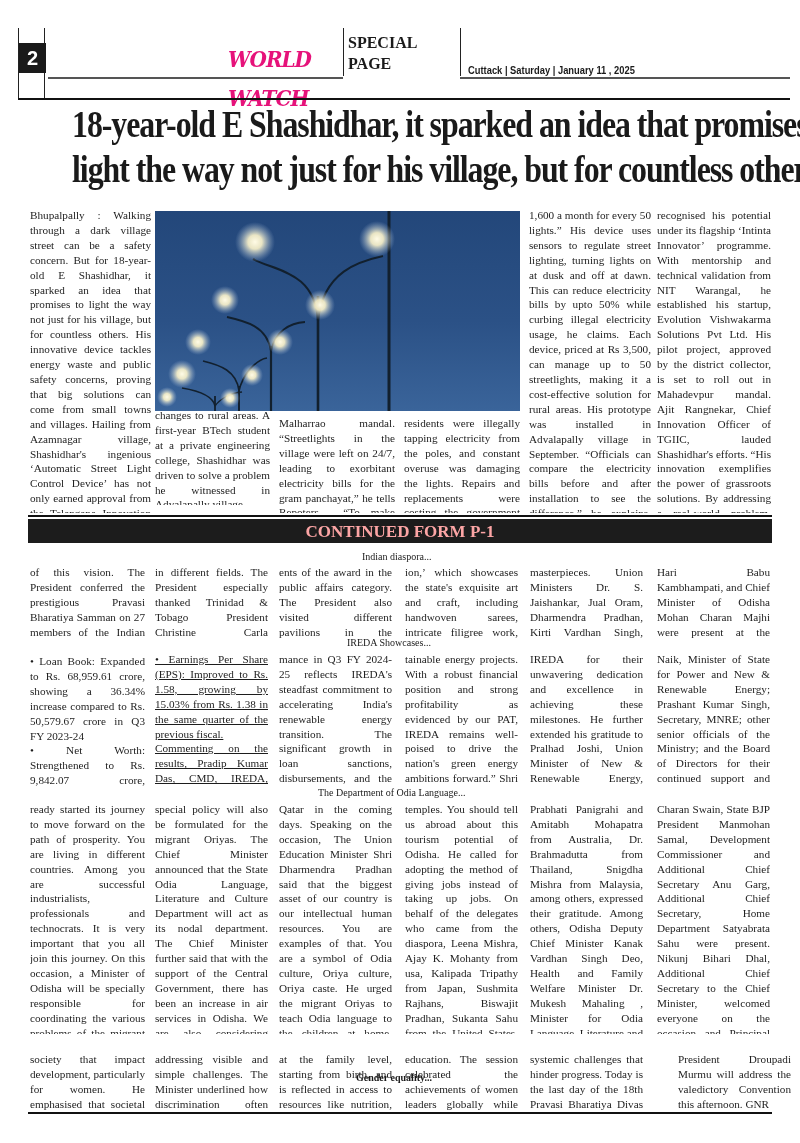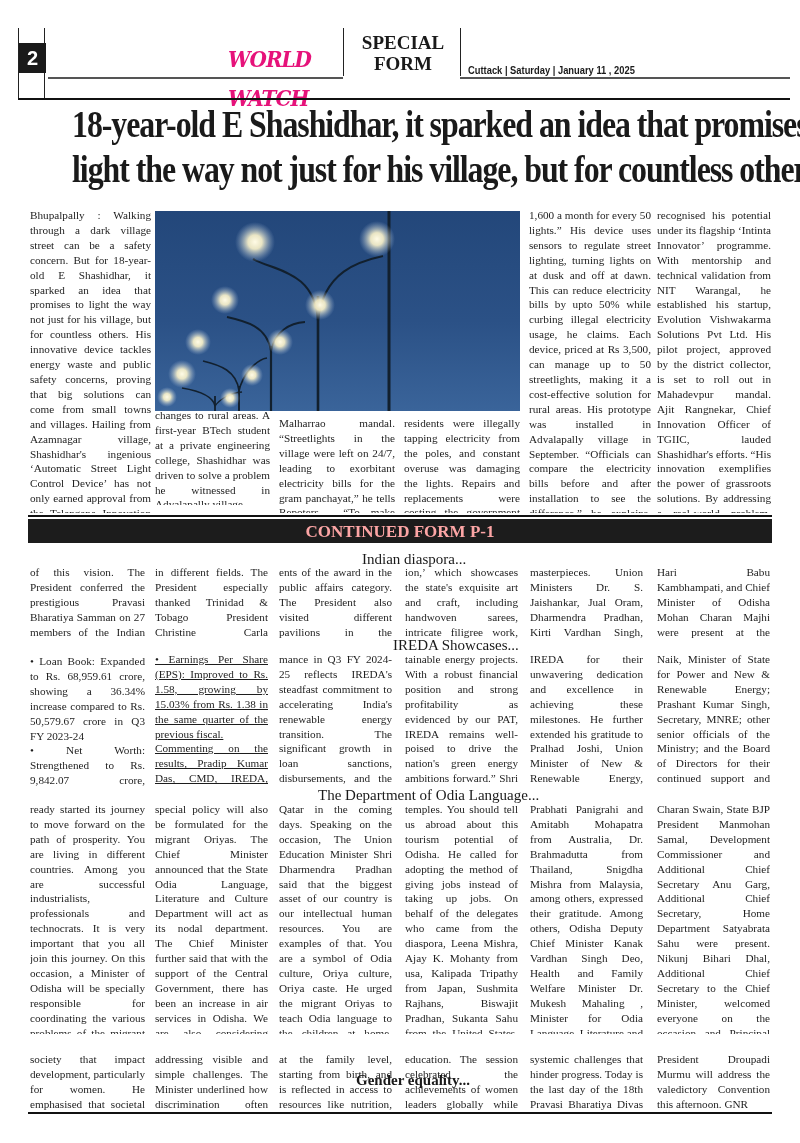--- a/index.html
+++ b/index.html
@@ -5,56 +5,56 @@
   * { box-sizing: border-box; margin: 0; padding: 0; }
   html, body { width: 800px; height: 1143px; background: #fff; overflow: hidden; }
   body { position: relative; font-family: "Liberation Serif", "DejaVu Serif", serif; color: #1a1a1a; }
 
   
   .masthead { position: absolute; left: 18px; top: 28px; width: 772px; height: 72px; }
   .page-num-col { position: absolute; left: 0; top: 0; width: 27px; height: 72px; border-left: 1px solid #222; border-right: 1px solid #222; }
   .page-num { position: absolute; left: 0; top: 15px; width: 27px; height: 30px; background: #1a1a1a; color: #fff; font-family: "Liberation Sans", sans-serif; font-weight: bold; font-size: 20px; text-align: center; line-height: 30px; }
   .logo { position: absolute; left: 210px; top: 14px; width: 115px; height: 34px; color: #e6127a; font-family: "DejaVu Serif", serif; font-style: italic; font-weight: bold; font-size: 20px; letter-spacing: -1px; line-height: 34px; transform: scaleY(1.15); }
   .vline1 { position: absolute; left: 325px; top: 0; width: 1px; height: 48px; background: #222; }
-  .special { position: absolute; left: 330px; top: 4px; width: 110px; text-align: center; font-family: "Liberation Serif", serif; font-weight: bold; font-size: 19px; line-height: 21px; }
+  .special { position: absolute; left: 330px; top: 4px; width: 110px; text-align: left; font-family: "Liberation Serif", serif; font-weight: bold; font-size: 16px; line-height: 21px; }
   .vline2 { position: absolute; left: 442px; top: 0; width: 1px; height: 48px; background: #222; }
   .dateline { position: absolute; left: 450px; top: 36px; font-family: "Liberation Sans", sans-serif; font-size: 11px; font-weight: bold; transform: scaleX(0.85); transform-origin: left; white-space: nowrap; }
   .rule-mid-left { position: absolute; left: 30px; top: 49px; width: 295px; height: 2px; background: #555; }
   .rule-mid-right { position: absolute; left: 442px; top: 49px; width: 330px; height: 2px; background: #555; }
   .follow { position: absolute; left: 0; right: 0; top: 53px; text-align: center; font-size: 10.5px; white-space: nowrap; }
   .follow .fb { display: inline-block; width: 12px; height: 12px; background: #222; color: #fff; font-family: "Liberation Sans", sans-serif; font-weight: bold; font-size: 10px; line-height: 13px; text-align: center; vertical-align: -2px; margin: 0 2px; }
   .rule-bottom { position: absolute; left: 0; top: 70px; width: 772px; height: 2px; background: #111; }
 
   
   .headline { position: absolute; left: 18px; top: 102px; width: 772px; text-align: center; font-family: "Liberation Serif", serif; font-weight: bold; font-size: 37px; line-height: 45px; letter-spacing: -1.2px; transform: scaleX(0.86); transform-origin: center top; white-space: nowrap; }
 
   
   .col { position: absolute; font-size: 11.2px; line-height: 14.9px; text-align: justify; color: #1d1d1d; hyphens: auto; overflow: hidden; }
 
   
   .photo { position: absolute; left: 155px; top: 211px; width: 365px; height: 200px; background: linear-gradient(180deg, #23477a 0%, #2b5186 55%, #3a649a 100%); overflow: hidden; }
 
   .section-rule { position: absolute; left: 28px; width: 744px; height: 2px; background: #111; }
   .continued-bar { position: absolute; left: 28px; top: 519px; width: 744px; height: 24px; background: #1c1c1c; color: #fca5a5; text-align: center; font-family: "Liberation Serif", serif; font-weight: bold; font-size: 17px; line-height: 25px; }
 
-  .subhead { position: absolute; font-size: 15px; white-space: nowrap; }
+  .subhead { position: absolute; font-size: 10px; white-space: nowrap; }
   .subhead.bold { font-weight: bold; margin-top: 35px; }
 </style>
 </head>
 <body>
 
 <div class="masthead">
   <div class="page-num-col">
     <div class="page-num">2</div>
   </div>
   <div class="logo">WORLD WATCH</div>
   <div class="vline1"></div>
   <div class="special">
     <div>SPECIAL</div>
-    <div>FORM</div>
+    <div>PAGE</div>
   </div>
   <div class="vline2"></div>
   <div class="dateline">Cuttack | Saturday | January 11  , 2025</div>
   <div class="rule-mid-left"></div>
   <div class="rule-mid-right"></div>
   <div class="rule-bottom"></div>
 </div>
 
 <h1 class="headline">
   <div>18-year-old E Shashidhar, it sparked an idea that promises to</div>
@@ -113,21 +113,21 @@
 <div class="continued-bar">CONTINUED FORM P-1</div>
 
 <div class="subhead" style="left:362px; top:551px;">Indian diaspora...</div>
 <div class="col" style="left:30px; top:565px; width:115px; height:75px;">of this vision. The President conferred the prestigious Pravasi Bharatiya Samman on 27 members of the Indian diaspora for their excellence</div>
 <div class="col" style="left:155px; top:565px; width:113px; height:75px;">in different fields. The President especially thanked Trinidad &amp; Tobago President Christine Carla Kangaloo, one of the recipi-</div>
 <div class="col" style="left:279px; top:565px; width:113px; height:75px;">ents of the award in the public affairs category. The President also visited different pavilions in the Conclave, including the ‘Odisha Pavil-</div>
 <div class="col" style="left:405px; top:565px; width:113px; height:75px;">ion,’ which showcases the state's exquisite art and craft, including handwoven sarees, intricate filigree work, and other traditional</div>
 <div class="col" style="left:530px; top:565px; width:113px; height:75px;">masterpieces. Union Ministers Dr. S. Jaishankar, Jual Oram, Dharmendra Pradhan, Kirti Vardhan Singh, Governor of Odisha</div>
 <div class="col" style="left:657px; top:565px; width:113px; height:75px;">Hari Babu Kambhampati, and Chief Minister of Odisha Mohan Charan Majhi were present at the valedictory function. GNR</div>
 
-<div class="subhead" style="left:347px; top:637px;margin-left:46px;">IREDA Showcases...</div>
+<div class="subhead" style="left:347px; top:637px;">IREDA Showcases...</div>
 <div class="col" style="left:30px; top:654px; width:115px; height:135px; white-space: pre-line;">• Loan Book: Expanded to Rs. 68,959.61 crore, showing a 36.34% increase compared to Rs. 50,579.67 crore in Q3 FY 2023-24
 • Net Worth: Strengthened to Rs. 9,842.07 crore, registering a 20.99% growth from Rs. 8,134.56 crore in Q3 FY 2023-24</div>
 <div class="col" style="left:155px; top:652px; width:113px; height:135px; white-space: pre-line; text-decoration: underline;">• Earnings Per Share (EPS): Improved to Rs. 1.58, growing by 15.03% from Rs. 1.38 in the same quarter of the previous fiscal.
 Commenting on the results, Pradip Kumar Das, CMD, IREDA, said, “Our outstanding perfor-</div>
 <div class="col" style="left:279px; top:652px; width:113px; height:135px;">mance in Q3 FY 2024-25 reflects IREDA's steadfast commitment to accelerating India's renewable energy transition. The significant growth in loan sanctions, disbursements, and the expansion of our loan book highlight our pivotal role in financing sus-</div>
 <div class="col" style="left:405px; top:652px; width:113px; height:135px;">tainable energy projects. With a robust financial position and strong profitability as evidenced by our PAT, IREDA remains well-poised to drive the nation's green energy ambitions forward.” Shri Das also expressed his appreciation for Team</div>
 <div class="col" style="left:530px; top:652px; width:113px; height:135px;">IREDA for their unwavering dedication and excellence in achieving these milestones. He further extended his gratitude to Pralhad Joshi, Union Minister of New &amp; Renewable Energy, Consumer Affairs and Food &amp; Public Distribution; Shripad</div>
 <div class="col" style="left:657px; top:652px; width:113px; height:135px;">Naik, Minister of State for Power and New &amp; Renewable Energy; Prashant Kumar Singh, Secretary, MNRE; other senior officials of the Ministry; and the Board of Directors for their continued support and invaluable guidance. Tathya</div>
 
 <div class="subhead" style="left:318px; top:787px;">The Department of Odia Language...</div>
@@ -137,15 +137,15 @@
 <div class="col" style="left:405px; top:802px; width:113px; height:232px;">temples. You should tell us abroad about this tourism potential of Odisha. He called for adopting the method of giving jobs instead of taking up jobs. On behalf of the delegates who came from the diaspora, Leena Mishra, Ajay K. Mohanty from usa, Kalipada Tripathy from Japan, Sushmita Rajhans, Biswajit Pradhan, Sukanta Sahu from the United States, Anil Das and Sheetal Joshi from Dubai,</div>
 <div class="col" style="left:530px; top:802px; width:113px; height:232px;">Prabhati Panigrahi and Amitabh Mohapatra from Australia, Dr. Brahmadutta from Thailand, Snigdha Mishra from Malaysia, among others, expressed their gratitude. Among others, Odisha Deputy Chief Minister Kanak Vardhan Singh Deo, Health and Family Welfare Minister Dr. Mukesh Mahaling , Minister for Odia Language, Literature and Culture Suryavanshi Suraj, Industries Minister Sampad</div>
 <div class="col" style="left:657px; top:802px; width:113px; height:232px;">Charan Swain, State BJP President Manmohan Samal, Development Commissioner and Additional Chief Secretary Anu Garg, Additional Chief Secretary, Home Department Satyabrata Sahu were present. Nikunj Bihari Dhal, Additional Chief Secretary to the Chief Minister, welcomed everyone on the occasion and Principal Secretary Industries Hemant Sharma proposed a vote of thanks.</div>
 
 <div class="subhead bold" style="left:356px; top:1037px;">Gender equality...</div>
 <div class="col" style="left:30px; top:1052px; width:115px; height:60px;">society that impact development, particularly for women. He emphasised that societal change goes beyond</div>
 <div class="col" style="left:155px; top:1052px; width:113px; height:60px;">addressing visible and simple challenges. The Minister underlined how discrimination often begins</div>
 <div class="col" style="left:279px; top:1052px; width:113px; height:60px;">at the family level, starting from birth, and is reflected in access to resources like nutrition, health, and</div>
 <div class="col" style="left:405px; top:1052px; width:113px; height:60px;">education. The session celebrated the achievements of women leaders globally while addressing the</div>
 <div class="col" style="left:530px; top:1052px; width:113px; height:60px;">systemic challenges that hinder progress. Today is the last day of the 18th Pravasi Bharatiya Divas and</div>
-<div class="col" style="left:657px; top:1052px; width:113px; height:60px;">President Droupadi Murmu will address the valedictory Convention this afternoon. GNR</div>
+<div class="col" style="left:678px; top:1052px; width:113px; height:60px;">President Droupadi Murmu will address the valedictory Convention this afternoon. GNR</div>
 
 <div class="section-rule" style="top:1112px;"></div>
 
 </body></html>

